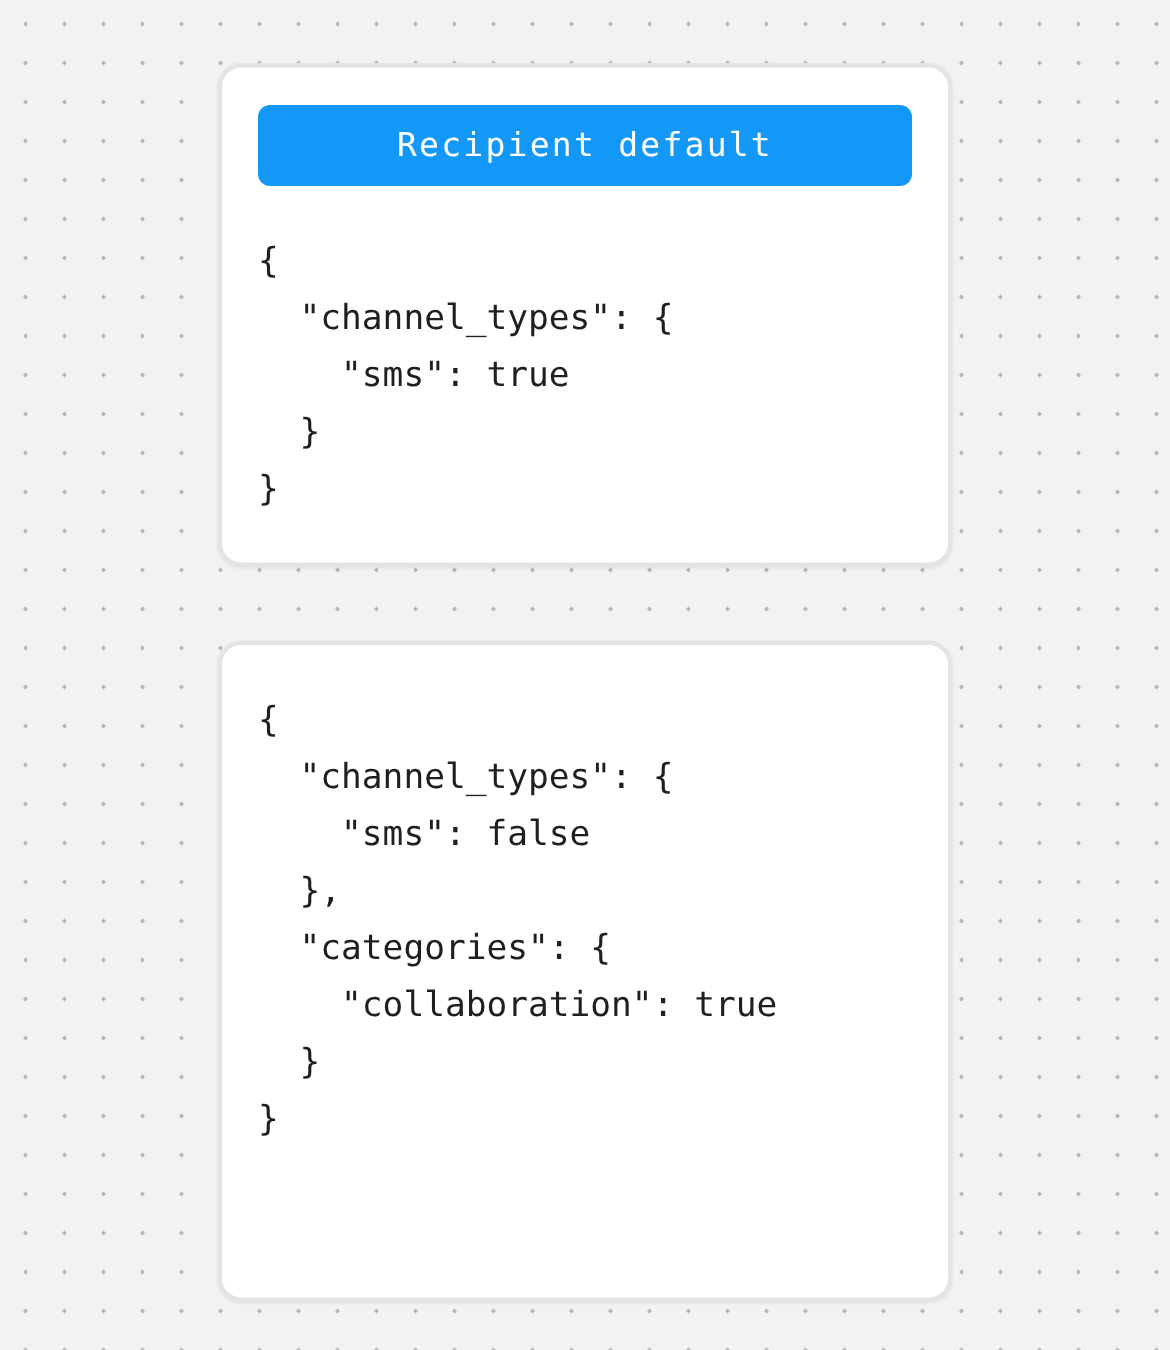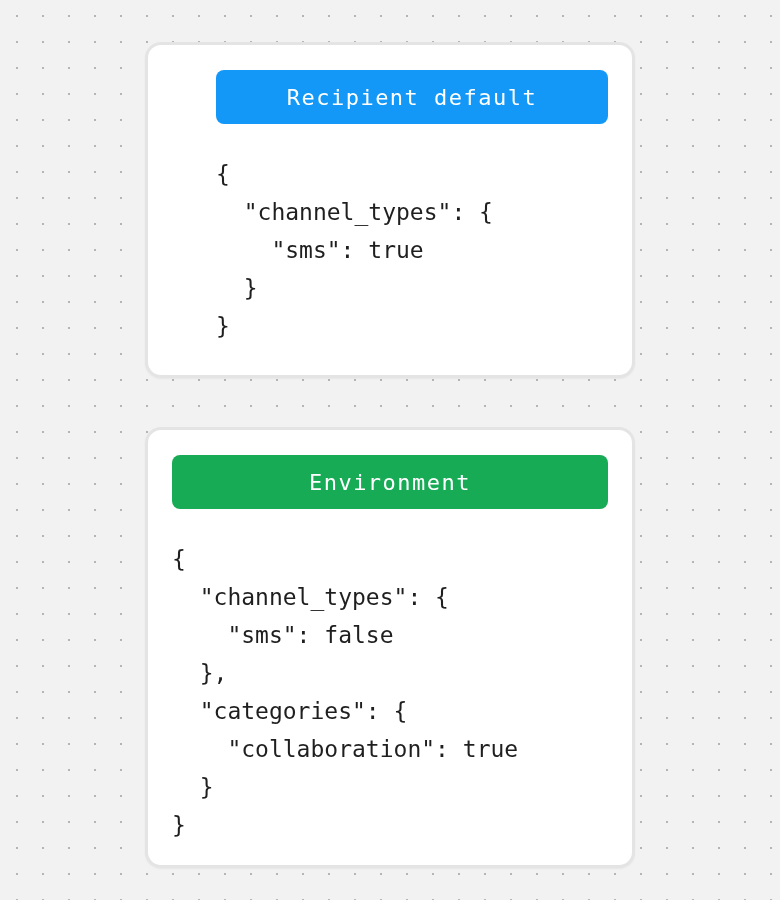--- a/index.html
+++ b/index.html
@@ -23,21 +23,20 @@
     width: 490px;
     box-sizing: border-box;
     background: #ffffff;
     border: 3px solid #e4e4e4;
     border-radius: 16px;
     box-shadow: 0 1px 2px rgba(0,0,0,0.05);
   }
   .card-top {
     top: 42px;
     height: 336px;
-    padding-left: 44px;
   }
   .card-bottom {
     top: 427px;
     height: 441px;
   }
   .badge {
     margin: 25px 24px 0 24px;
     height: 54px;
     border-radius: 8px;
     display: flex;
@@ -66,21 +65,20 @@
   <div class="card card-top">
     <div class="badge" style="background-color: rgb(19, 152, 247);">Recipient default</div>
     <pre class="code">{
   "channel_types": {
     "sms": true
   }
 }</pre>
   </div>
 
   <div class="card card-bottom">
-    <div class="badge" style="background-color: rgb(24, 171, 86);">Environment</div>
     <pre class="code">{
   "channel_types": {
     "sms": false
   },
   "categories": {
     "collaboration": true
   }
 }</pre>
   </div>
 

